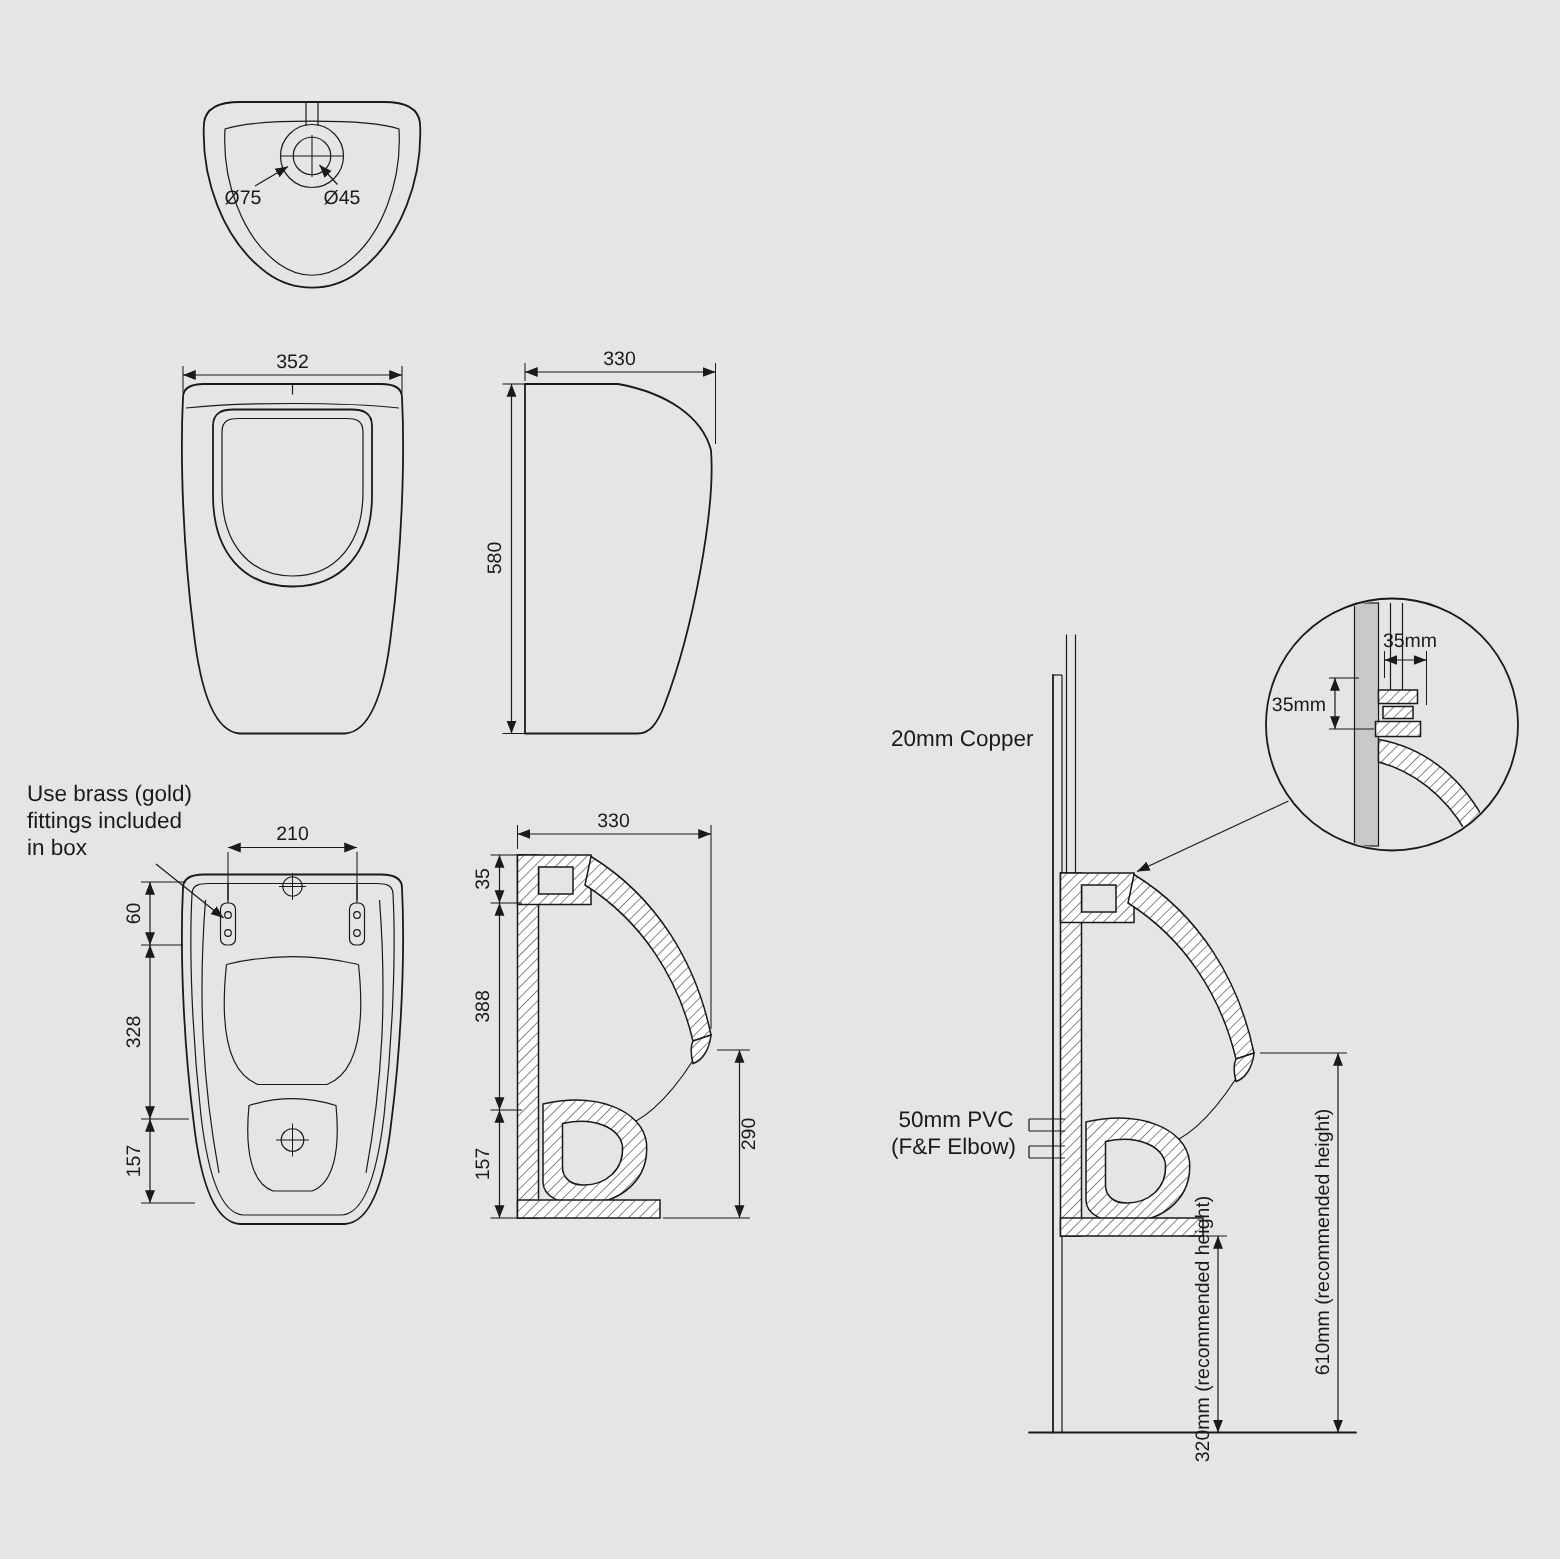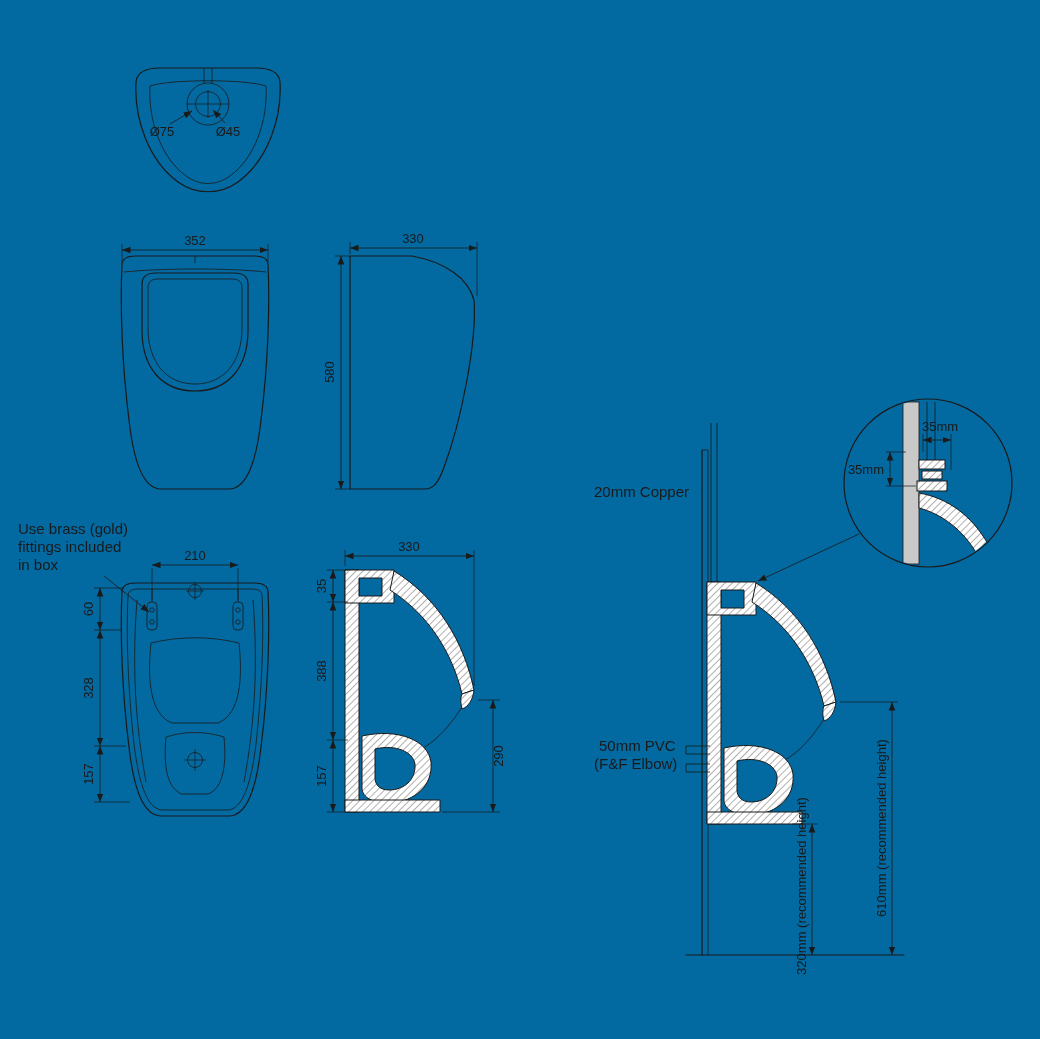--- a/index.html
+++ b/index.html
@@ -1,17 +1,17 @@
 <!DOCTYPE html>
 <html><head>
 <meta charset="utf-8">
 <style>
   html,body{margin:0;padding:0;background:#ffffff;}
   body{font-family:"Liberation Sans", sans-serif;}
-  .stage{position:relative;width:1040px;height:1039px;background:#0369a1;overflow:hidden;}
+  .stage{position:relative;width:1040px;height:1039px;background:#e5e5e5;overflow:hidden;}
   svg{display:block;}
   .out{stroke:#1a1a1a;stroke-width:1.2;fill:none;stroke-linecap:round;stroke-linejoin:round;}
   .thin{stroke:#1a1a1a;stroke-width:0.8;fill:none;}
   .dim{stroke:#1a1a1a;stroke-width:0.8;fill:none;}
   .ext{stroke:#1a1a1a;stroke-width:0.7;fill:none;}
   .hatched{fill:url(#hatch);stroke:#1a1a1a;stroke-width:1;}
   text{font-family:"Liberation Sans", sans-serif;font-size:13px;fill:#1a1a1a;}
   .lbl{font-size:15px;}
   .mid{text-anchor:middle;}
   .enda{text-anchor:end;}

